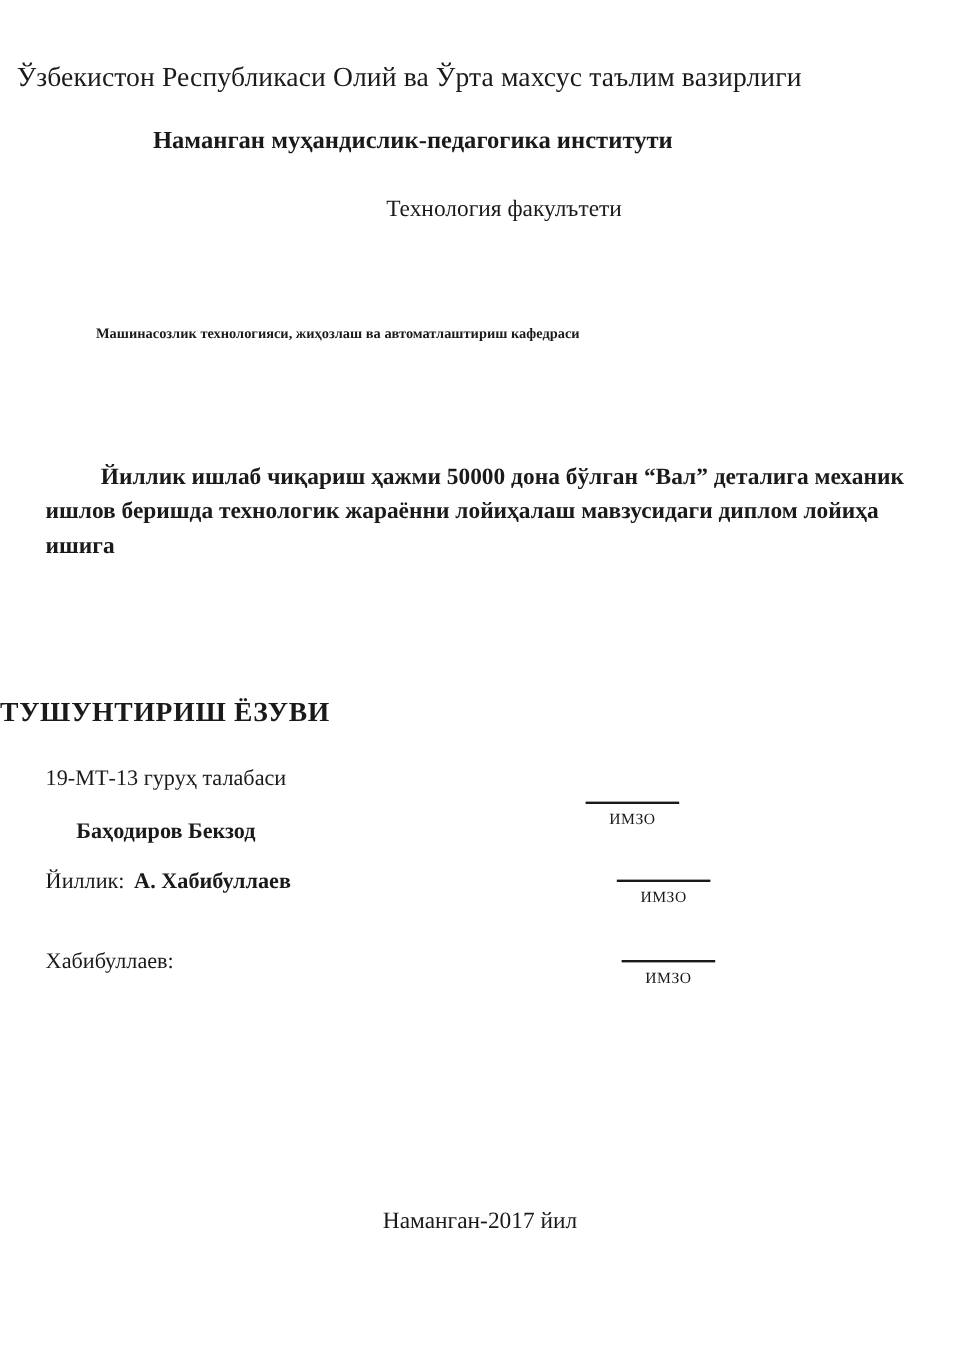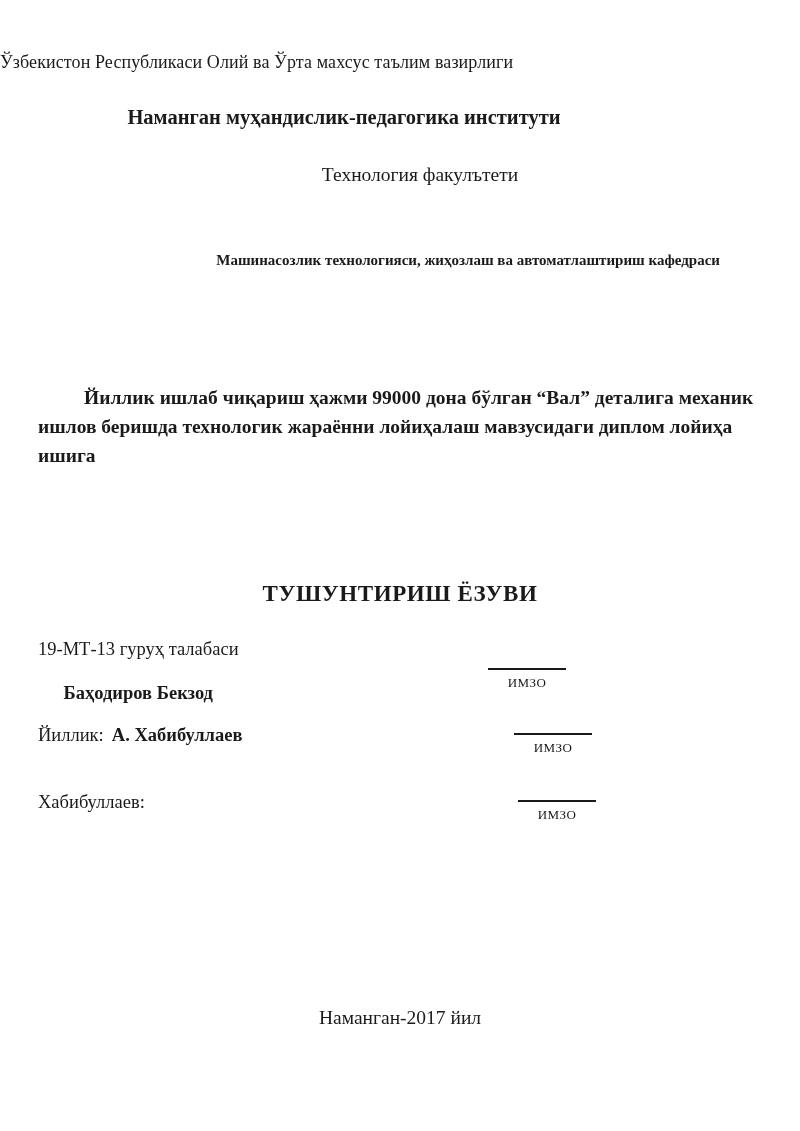--- a/index.html
+++ b/index.html
@@ -20,22 +20,22 @@
     overflow: hidden;
     box-sizing: border-box;
   }
 
   
   .ministry-line {
     position: absolute;
     left: 0;
     top: 52px;
     width: 668px;
-    text-align: left;
-    font-size: 18px;
+    text-align: right;
+    font-size: 23px;
     font-weight: 400;
     letter-spacing: 0.1px;
   }
   .institute-line {
     position: absolute;
     left: 0;
     top: 106px;
     width: 688px;
     text-align: center;
     font-size: 20.5px;
@@ -47,24 +47,24 @@
     top: 164px;
     width: 800px;
     text-align: center;
     font-size: 19.5px;
     font-weight: 400;
     padding-left: 20px;
   }
   .department-line {
     position: absolute;
     left: 80px;
-    top: 244px;
+    top: 262px;
     width: 640px;
-    text-align: right;
-    font-size: 15px;
+    text-align: left;
+    font-size: 12px;
     font-weight: 700;
     line-height: 32px;
   }
 
   
   .thesis-title {
     position: absolute;
     left: 38px;
     top: 383px;
     width: 716px;
@@ -74,21 +74,20 @@
     text-align: left;
     text-indent: 46px;
   }
 
   
   .note-heading {
     position: absolute;
     left: 0;
     top: 581px;
     width: 800px;
-    text-align: center;
     font-size: 23px;
     font-weight: 700;
     letter-spacing: 0.6px;
   }
 
   
   .sig-block {
     position: absolute;
     left: 0;
     top: 0;
@@ -167,21 +166,21 @@
 <div class="page">
 
   <div class="ministry-line">Ўзбекистон Республикаси Олий ва Ўрта махсус таълим вазирлиги</div>
 
   <div class="institute-line">Наманган муҳандислик-педагогика институти</div>
 
   <div class="faculty-line">Технология факулътети</div>
 
   <div class="department-line">Машинасозлик технологияси, жиҳозлаш ва автоматлаштириш кафедраси</div>
 
-  <div class="thesis-title">Йиллик ишлаб чиқариш ҳажми 99000 дона бўлган “Вал” деталига механик ишлов беришда технологик жараённи лойиҳалаш мавзусидаги диплом лойиҳа ишига</div>
+  <div class="thesis-title">Йиллик ишлаб чиқариш ҳажми 50000 дона бўлган “Вал” деталига механик ишлов беришда технологик жараённи лойиҳалаш мавзусидаги диплом лойиҳа ишига</div>
 
   <div class="note-heading">ТУШУНТИРИШ ЁЗУВИ</div>
 
   <div class="sig-block">
 
     <div class="sig-party student-party">
       <span class="role">19-МТ-13 гуруҳ талабаси</span>
       <span class="line2">Баҳодиров Бекзод</span>
     </div>
 

